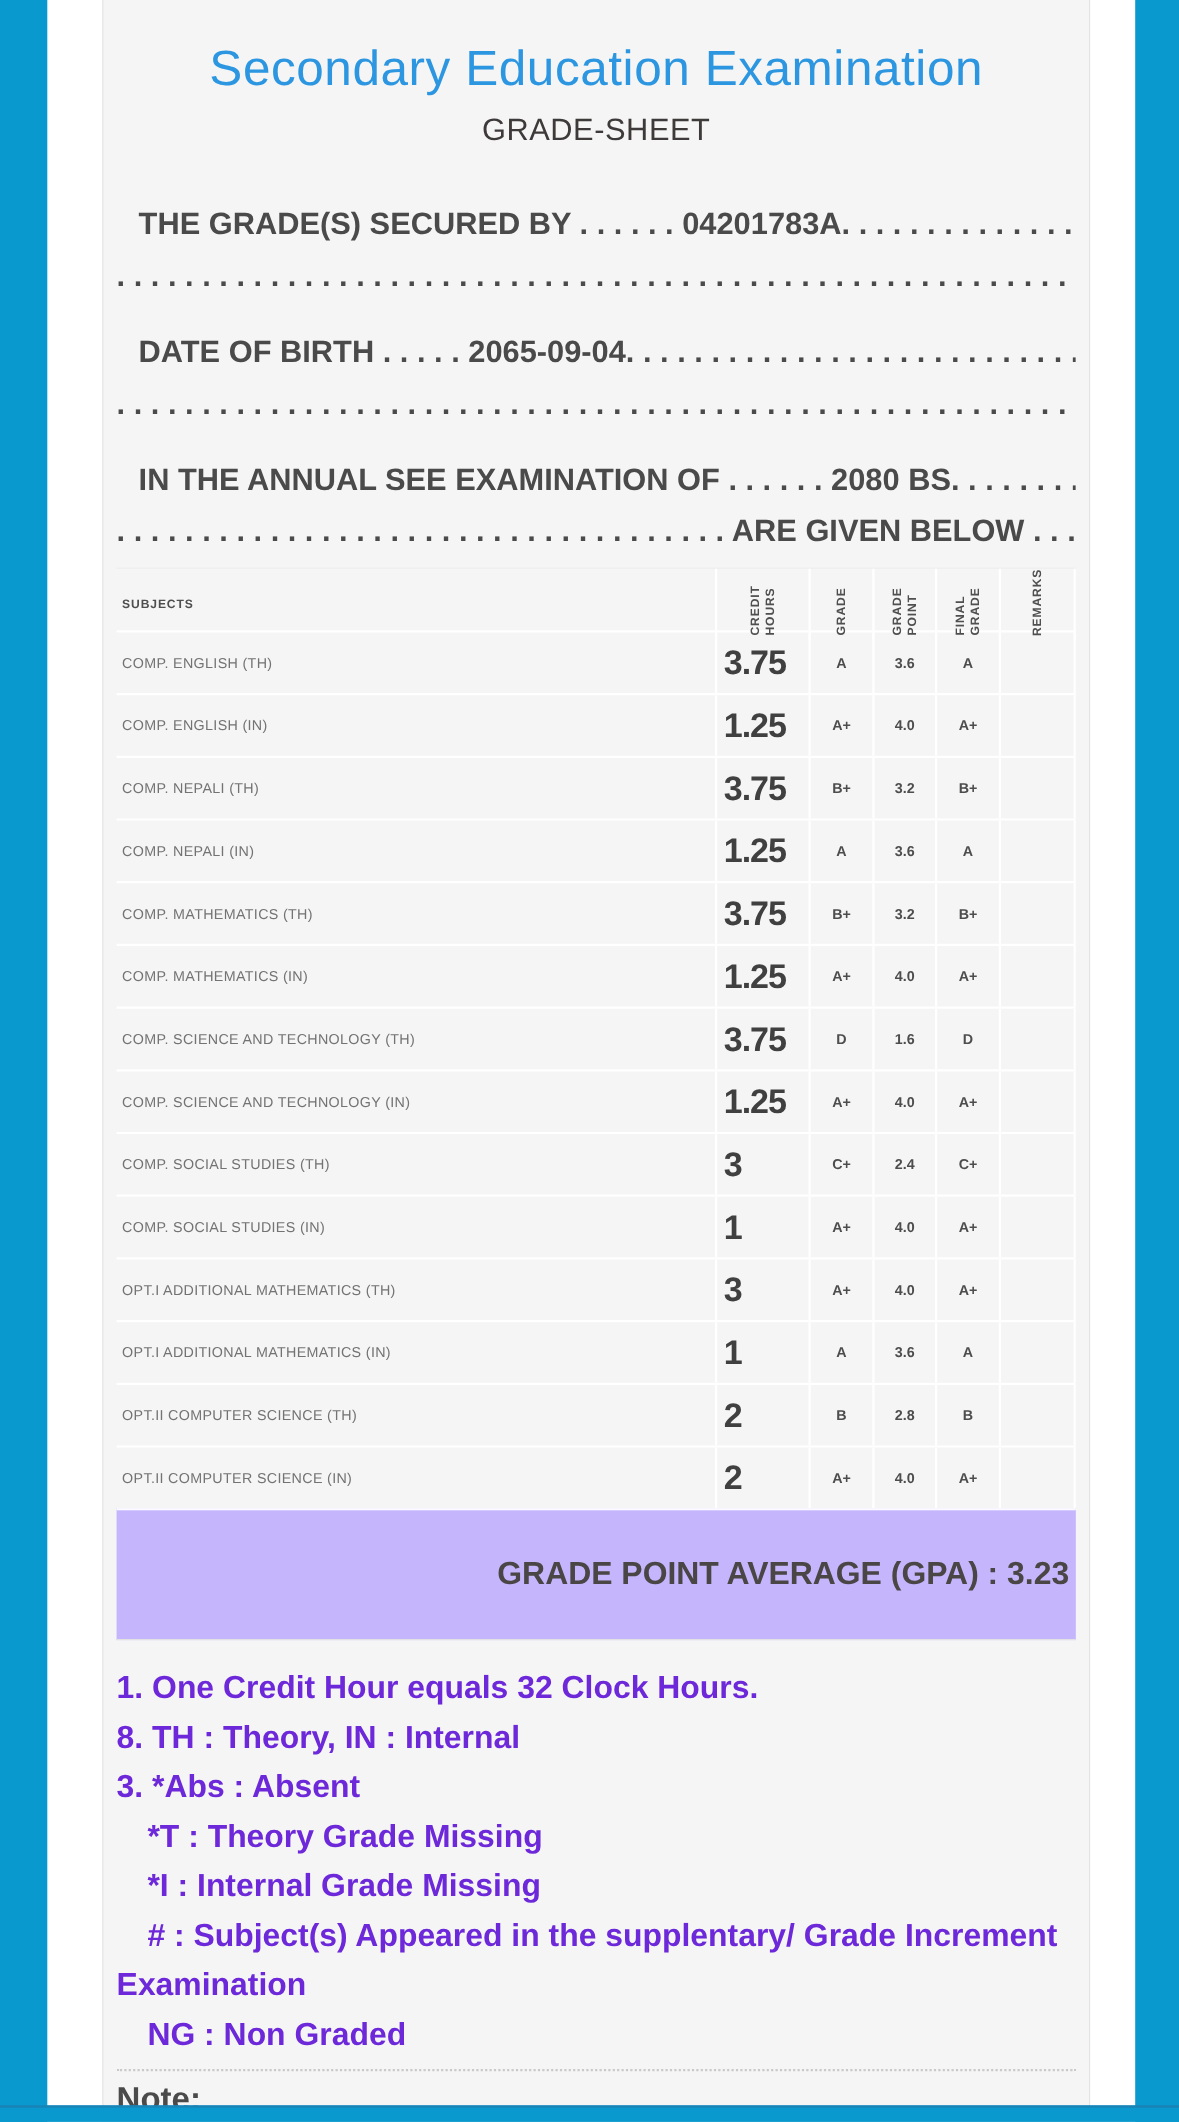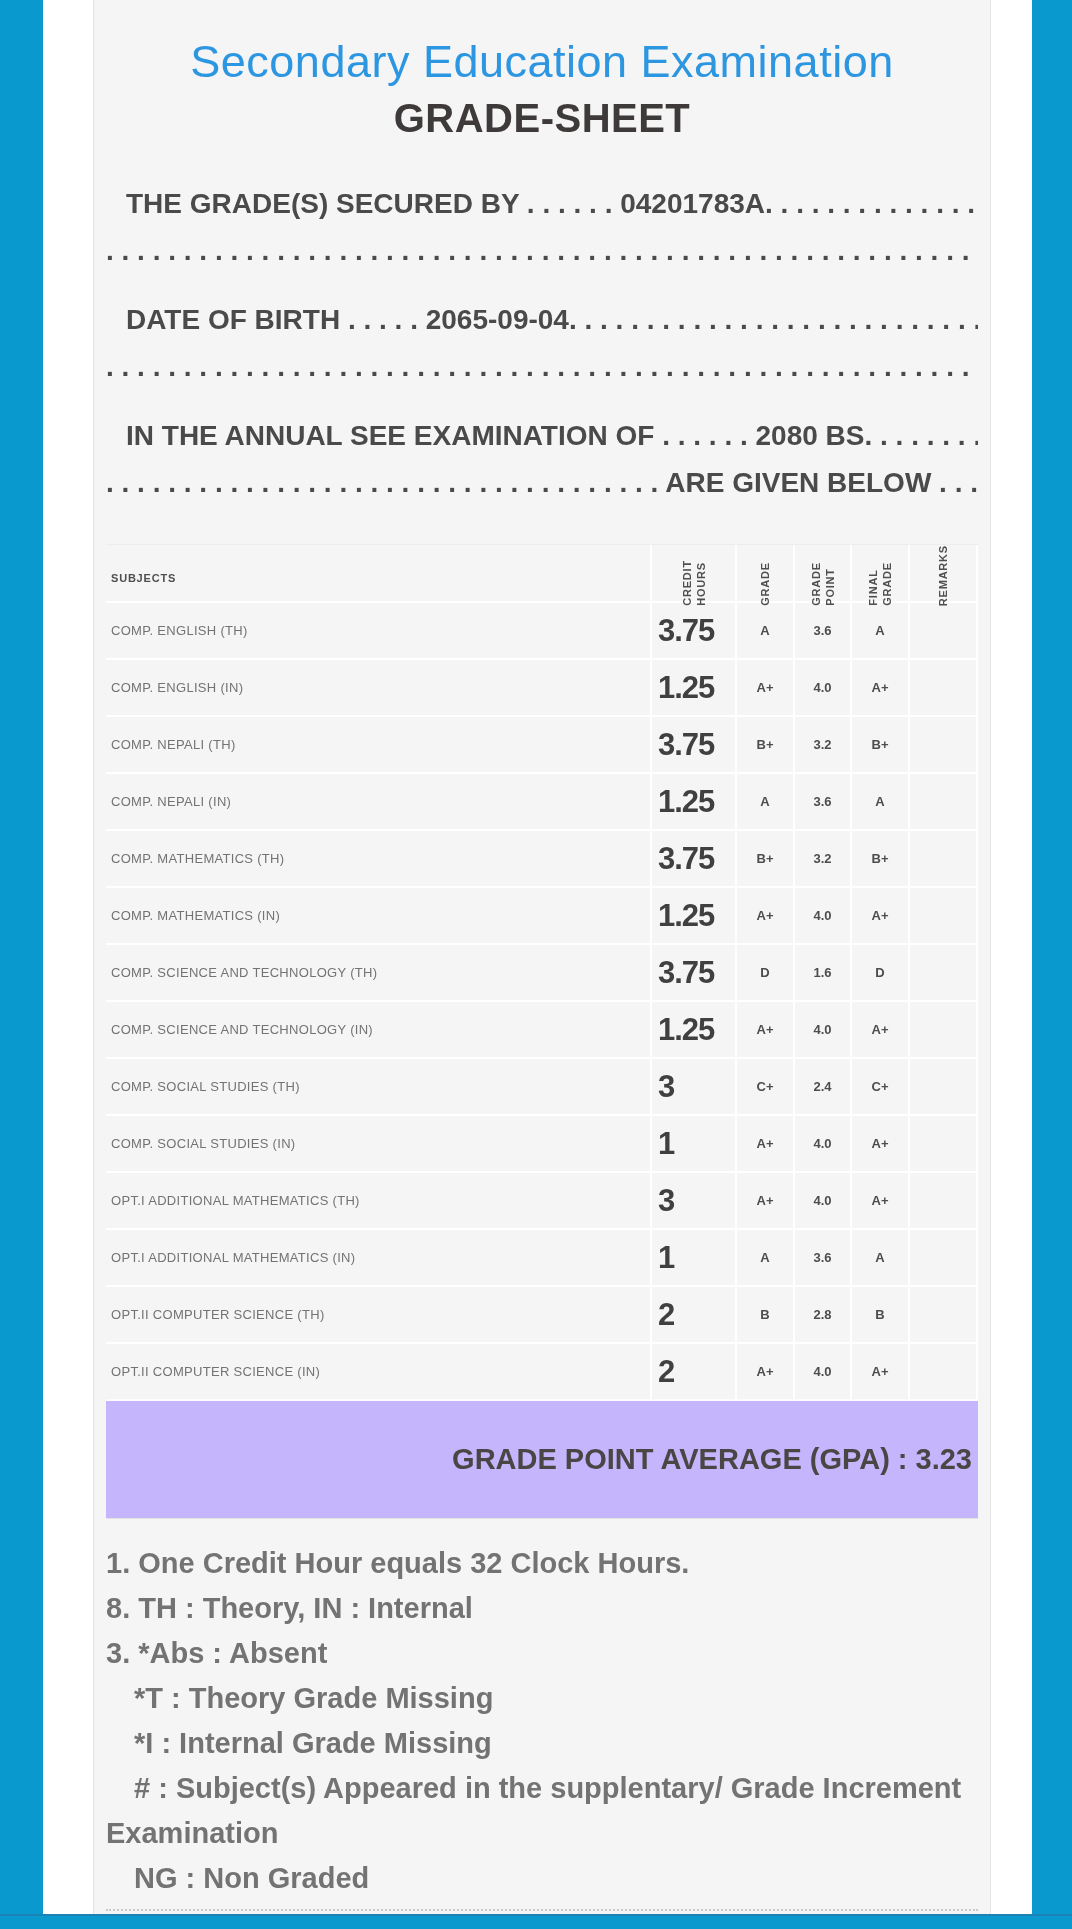--- a/index.html
+++ b/index.html
@@ -10,32 +10,32 @@
   .sidebar{position:absolute;top:0;height:100%;background:#0999ce;}
   .sidebar.left{left:0;width:43px;}
   .sidebar.right{right:0;width:40px;}
   .bottombar{position:absolute;left:0;bottom:0;width:100%;height:13px;background:#0999ce;border-top:2px solid #1a82b4;z-index:5;}
   .card{
     position:absolute;left:93px;top:0;width:898px;height:1929px;box-sizing:border-box;
     background:#f5f5f5;border-left:1px solid #e3e3e3;border-right:1px solid #e3e3e3;
     padding:0 12px;overflow:hidden;
   }
   .page-title{margin-top:34px;text-align:center;font-size:45px;line-height:56px;font-weight:400;color:#2d96e1;letter-spacing:0.5px;}
-  .page-subtitle{margin-top:8px;text-align:center;font-size:40px;line-height:40px;font-weight:bold;color:#3e3a39;letter-spacing:0.5px;}
+  .page-subtitle{margin-top:8px;text-align:center;font-size:28px;line-height:40px;font-weight:normal;color:#3e3a39;letter-spacing:0.5px;}
 
   .stmt{font-weight:bold;color:#4a4a4a;font-size:28px;line-height:47px;}
   .stmt .line{display:flex;overflow:hidden;}
   .stmt .line.indent{padding-left:20px;}
   .stmt .txt{white-space:nowrap;flex:0 0 auto;}
   .stmt .filler{flex:1 1 auto;white-space:nowrap;overflow:hidden;}
   .stmt1{margin-top:42px;}
   .stmt2{margin-top:22px;}
   .stmt3{margin-top:22px;}
 
-  .grade-table{margin-top:38px;}
+  .grade-table{margin-top:10px;}
   .thead,.tr{display:grid;grid-template-columns:1fr 85px 58px 57px 58px 70px;}
   .thead{height:56px;border-top:1px solid #ededed;}
   .th,.td{box-sizing:border-box;}
   .th{display:flex;align-items:flex-end;justify-content:center;overflow:visible;}
   .th.c-sub{align-items:center;justify-content:flex-start;padding-left:5px;}
   .subjects-label{font-size:11px;font-weight:bold;color:#4f4f4f;letter-spacing:0.8px;}
   .vert{
     writing-mode:vertical-rl;transform:rotate(180deg);
     font-size:11px;font-weight:bold;color:#4f4f4f;letter-spacing:0.8px;
     line-height:14px;white-space:pre;margin-bottom:4px;
@@ -46,21 +46,21 @@
   .td{display:flex;align-items:center;justify-content:center;}
   .td.c-sub{justify-content:flex-start;padding-left:5px;font-size:13px;font-weight:normal;color:#737373;letter-spacing:0.3px;}
   .td.c-credit{justify-content:flex-start;padding-left:6px;font-size:31px;font-weight:bold;color:#404040;letter-spacing:-1px;}
   .td.c-grade,.td.c-point,.td.c-final,.td.c-remarks{font-size:13px;font-weight:bold;color:#4d4d4d;}
 
   .gpa-band{
     height:120px;background:#c4b5fd;border-top:2px solid rgba(255,255,255,0.95);
     border-bottom:1px solid #e2e2e2;display:flex;align-items:center;justify-content:flex-end;
     font-size:29px;font-weight:bold;color:#4a4645;padding-right:6px;box-sizing:border-box;
   }
-  .notes{padding-top:22px;font-size:29px;line-height:45px;font-weight:bold;color:#737373;}
+  .notes{padding-top:22px;font-size:29px;line-height:45px;font-weight:bold;color:#6d28d9;}
   .note-line{text-indent:0;}
   .note-line.indent{text-indent:28px;}
   .dotted-divider{margin-top:8px;border-top:2px dotted #c9c9c9;height:0;}
   .note-label{margin-top:8px;font-size:30px;line-height:36px;font-weight:bold;color:#4a4a4a;}
 </style>
 </head>
 <body>
 
 <div class="sidebar left"></div>
 <div class="sidebar right"></div>

